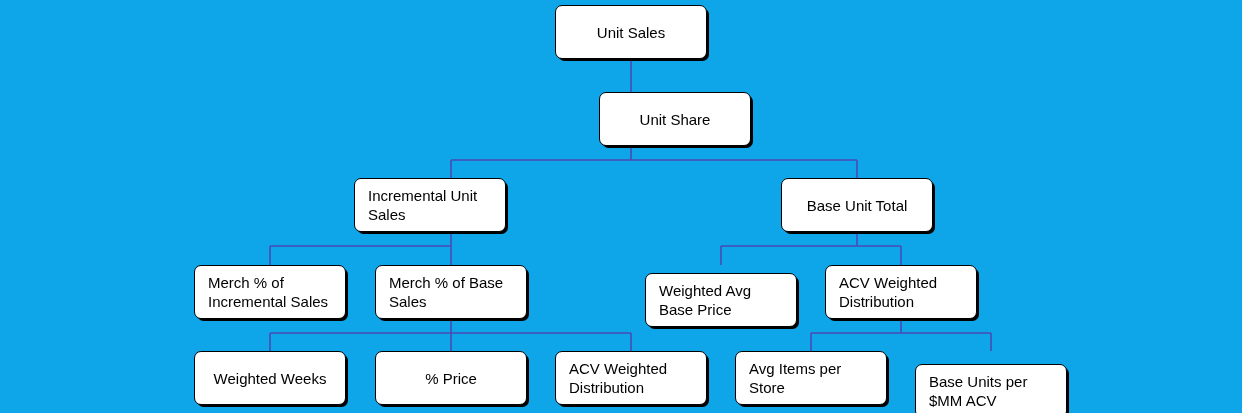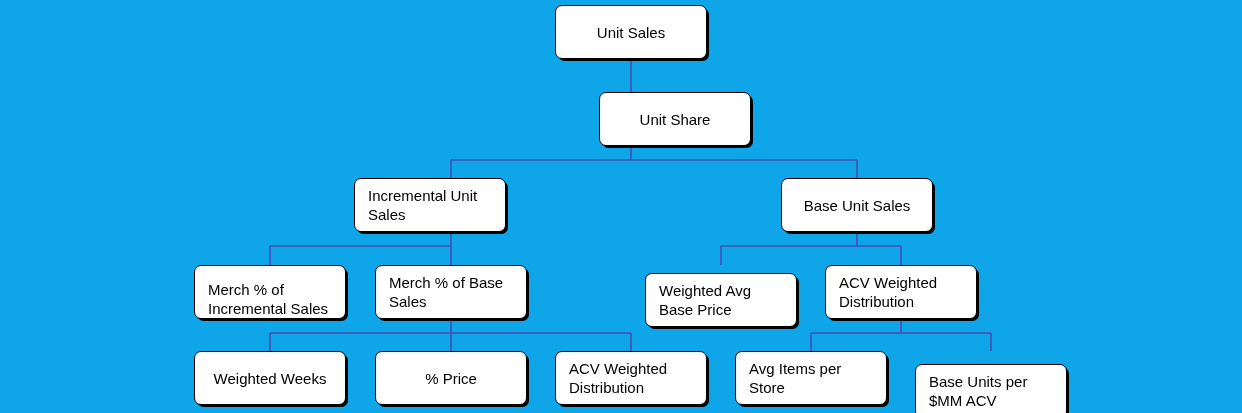--- a/index.html
+++ b/index.html
@@ -78,23 +78,23 @@
         <span class="label">Unit Sales</span>
       </div>
       <div class="node center" style="left: 555px; top: 92px; width: 152px; height: 54px; margin-left: 44px;">
         <span class="label">Unit Share</span>
       </div>
       <div class="node left" style="left: 354px; top: 178px; width: 152px; height: 54px;">
         <span class="label">Incremental Unit
 Sales</span>
       </div>
       <div class="node center" style="left: 781px; top: 178px; width: 152px; height: 54px;">
-        <span class="label">Base Unit Sales</span>
+        <span class="label">Base Unit Total</span>
       </div>
-      <div class="node left" style="left: 194px; top: 265px; width: 152px; height: 54px; align-items: flex-end;">
+      <div class="node left" style="left: 194px; top: 265px; width: 152px; height: 54px;">
         <span class="label">Merch % of
 Incremental Sales</span>
       </div>
       <div class="node left" style="left: 375px; top: 265px; width: 152px; height: 54px;">
         <span class="label">Merch % of Base
 Sales</span>
       </div>
       <div class="node left" style="left: 645px; top: 265px; width: 152px; height: 54px; margin-top: 8px;">
         <span class="label">Weighted Avg
 Base Price</span>

